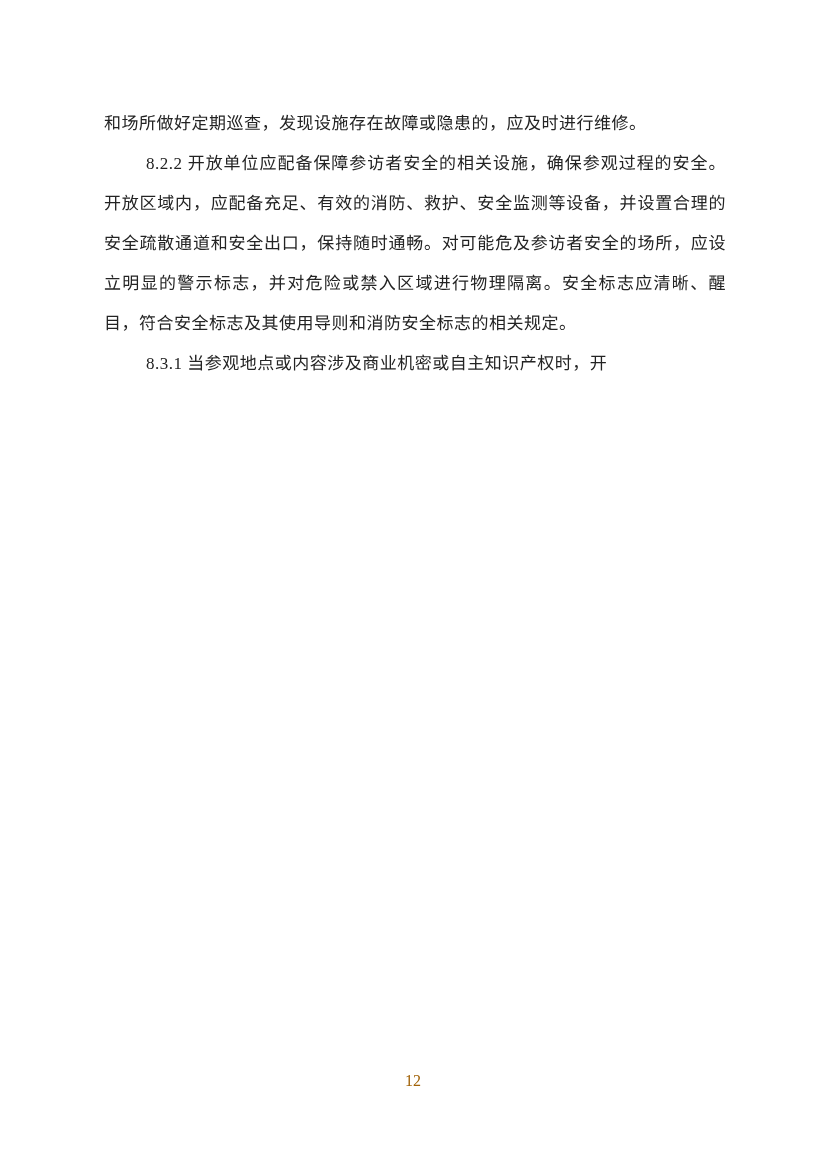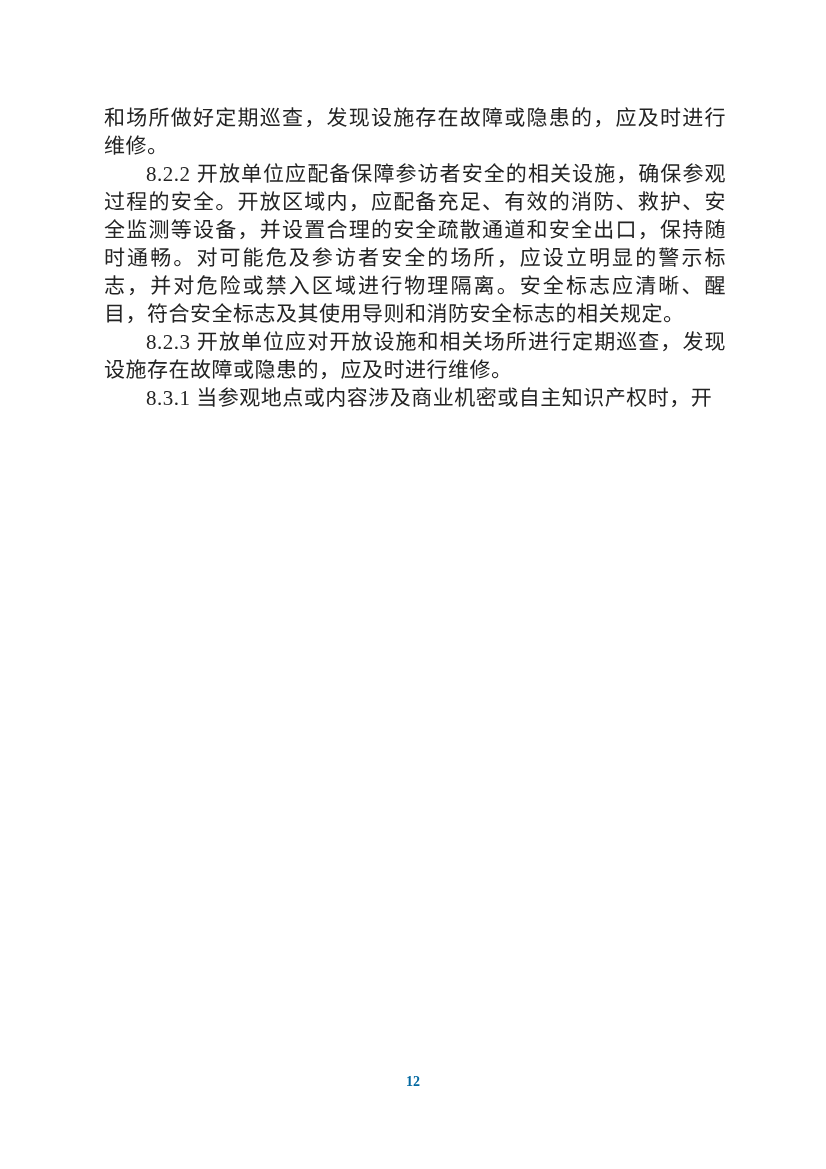--- a/index.html
+++ b/index.html
@@ -17,54 +17,52 @@
     color: #232323;
   }
   .content {
     position: absolute;
     top: 104px;
     left: 104px;
     width: 622px;
   }
   .content p {
     margin: 0;
-    font-size: 21px;
-    line-height: 28px;
+    font-size: 17px;
+    line-height: 40px;
     letter-spacing: 0.5px;
     text-align: justify;
     text-justify: inter-character;
   }
   .content p.heading {
     font-weight: bold;
     text-indent: 42px;
     text-align: left;
   }
   .content p.body.indent {
     text-indent: 42px;
   }
   .footer {
     position: absolute;
     top: 1072px;
     left: 0;
     width: 100%;
     text-align: center;
   }
   .footer .page-num {
-    font-size: 14px;
-    color: #0369a1;
+    font-size: 16px;
+    color: #a16207;
     letter-spacing: 0;
-    font-weight: bold;
   }
 </style>
 </head>
 <body>
 
 <div class="page">
   <main class="content">
       <p class="body">和场所做好定期巡查，发现设施存在故障或隐患的，应及时进行维修。</p>
       <p class="body indent">8.2.2 开放单位应配备保障参访者安全的相关设施，确保参观过程的安全。开放区域内，应配备充足、有效的消防、救护、安全监测等设备，并设置合理的安全疏散通道和安全出口，保持随时通畅。对可能危及参访者安全的场所，应设立明显的警示标志，并对危险或禁入区域进行物理隔离。安全标志应清晰、醒目，符合安全标志及其使用导则和消防安全标志的相关规定。</p>
-      <p class="body indent">8.2.3 开放单位应对开放设施和相关场所进行定期巡查，发现设施存在故障或隐患的，应及时进行维修。</p>
       <p class="body indent">8.3.1 当参观地点或内容涉及商业机密或自主知识产权时，开</p>
     </main>
   <div class="footer">
     <span class="page-num">12</span>
   </div>
 </div>
 
 </body></html>

